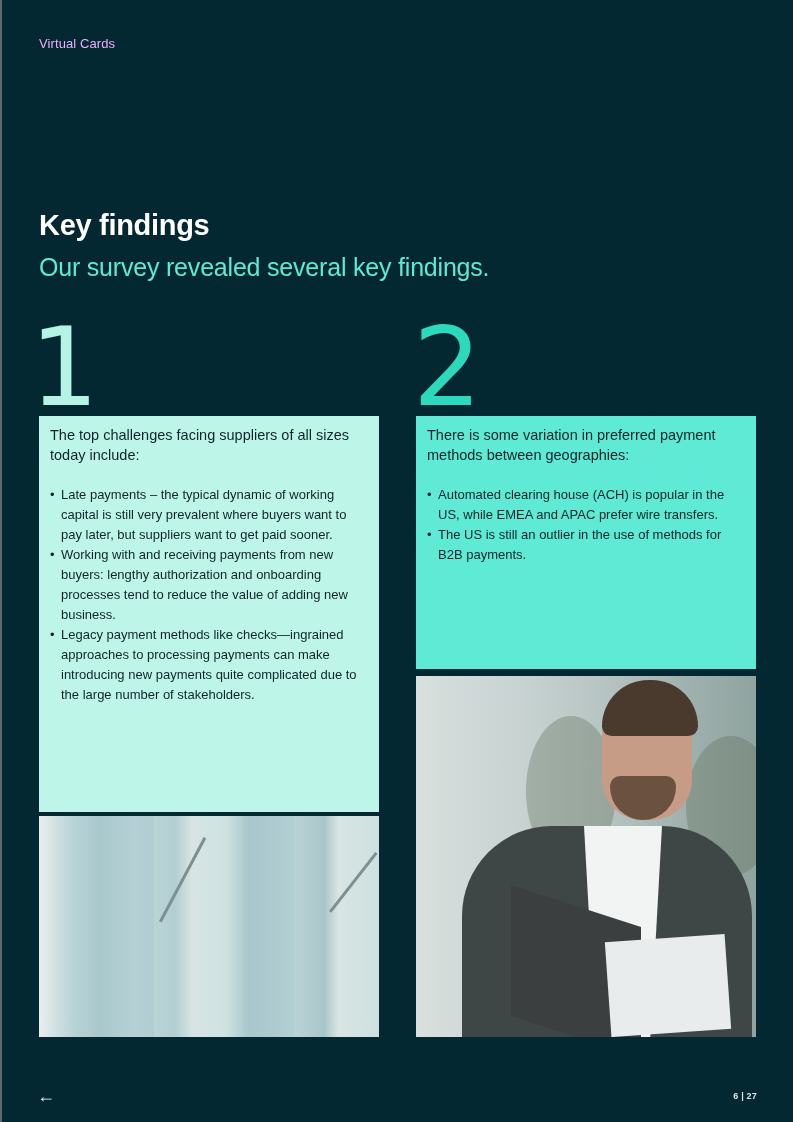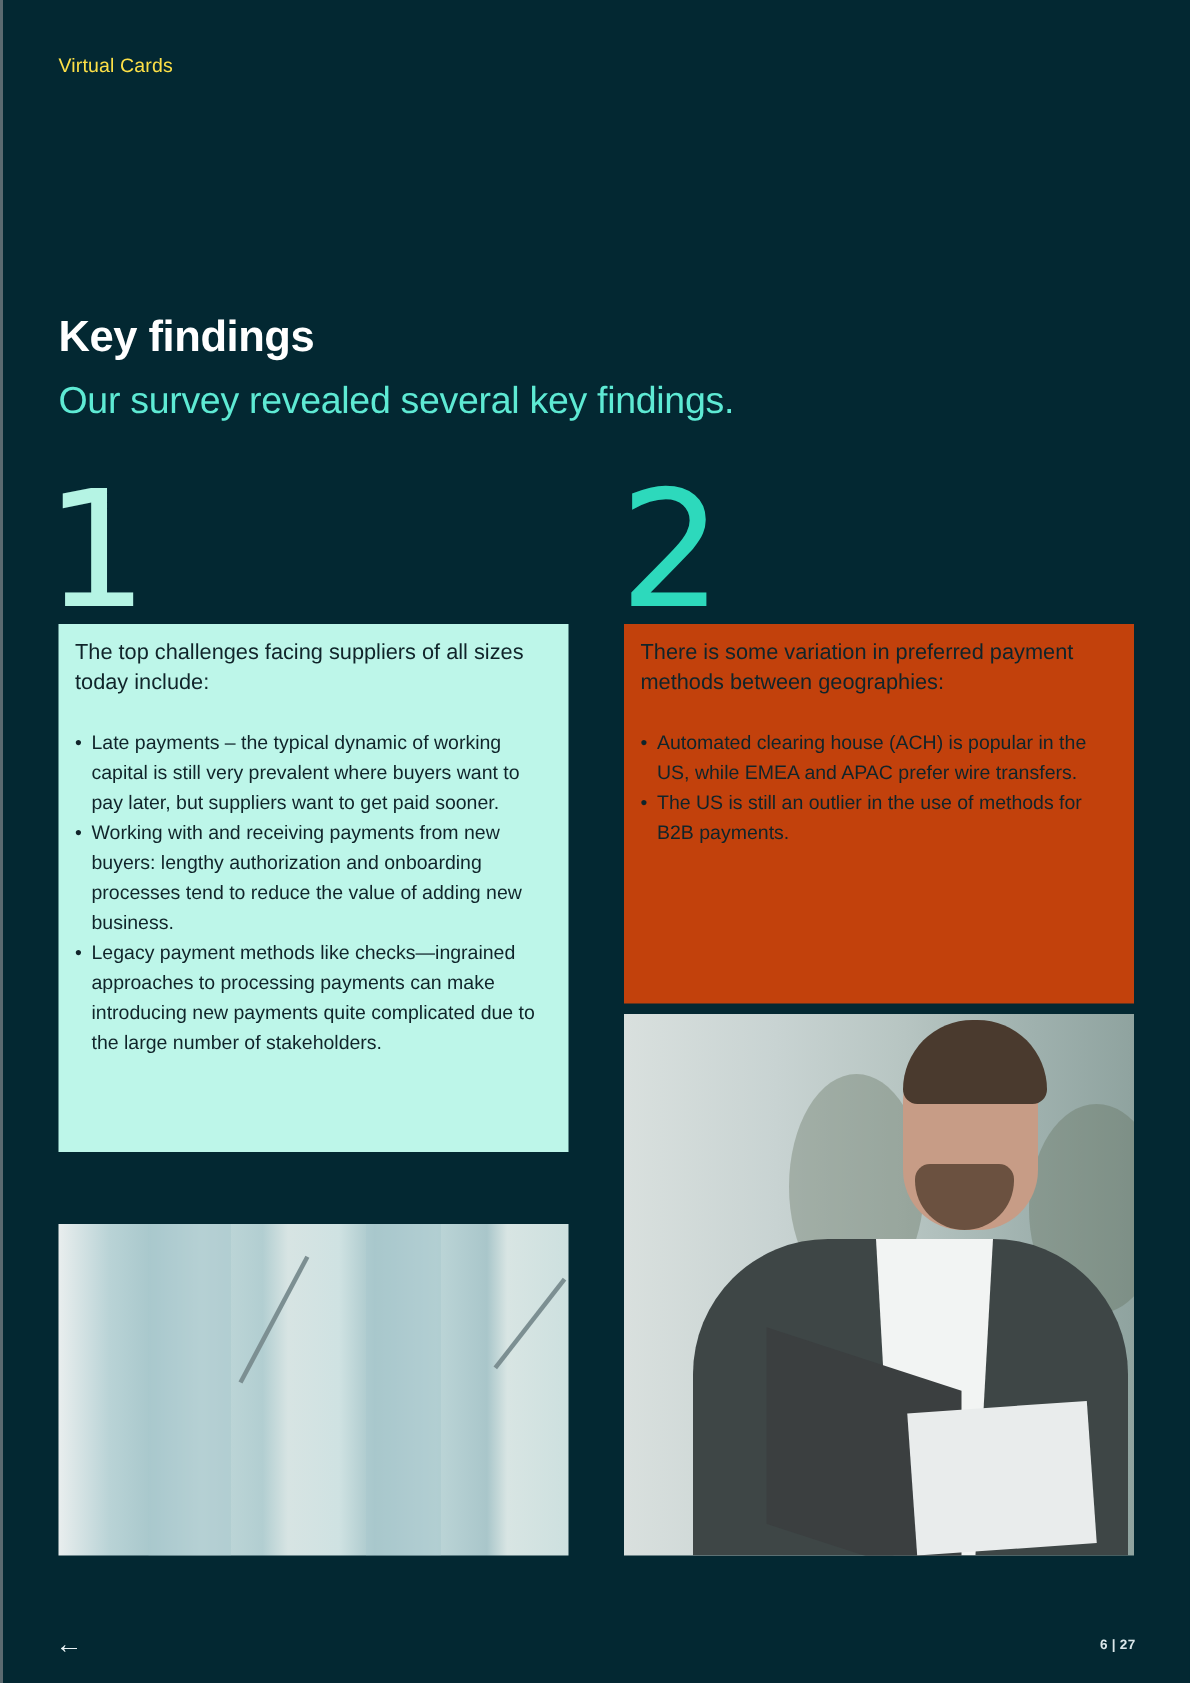--- a/index.html
+++ b/index.html
@@ -7,43 +7,43 @@
       width: 793px; height: 1122px;
       background: #032832;
       font-family: "Liberation Sans", "DejaVu Sans", sans-serif;
       position: relative;
       overflow: hidden;
       color: #ffffff;
     }
     .page-edge { position: absolute; left: 0; top: 0; width: 2px; height: 1122px; background: #5b6a70; }
     .header-label {
       position: absolute; left: 39px; top: 36px;
-      font-size: 13px; color: #fde047; letter-spacing: 0.1px;
+      font-size: 13px; color: #f0abfc; letter-spacing: 0.1px;
     }
     .section-title {
       position: absolute; left: 39px; top: 209px;
       font-size: 29px; font-weight: bold; color: #ffffff; letter-spacing: -0.3px;
     }
     .section-subtitle {
       position: absolute; left: 39px; top: 253px;
       font-size: 25px; color: #5eead4; letter-spacing: -0.2px;
     }
     .big-number {
       position: absolute; top: 318px;
       font-size: 108px; line-height: 100px; font-weight: normal;
       font-family: "DejaVu Sans", sans-serif; letter-spacing: -4px;
     }
     .num-1 { left: 30px; color: #b5f4e4; }
     .num-2 { left: 413px; color: #2dd9bc; }
     .card {
       position: absolute; box-sizing: border-box;
       padding: 9px 11px 0 11px; color: #10242a;
     }
-    .card-1 { left: 39px; top: 416px; width: 340px; height: 352px; background: #bdf6e9; }
-    .card-2 { left: 416px; top: 416px; width: 340px; height: 253px; background: #c2410c; }
+    .card-1 { left: 39px; top: 416px; width: 340px; height: 396px; background: #bdf6e9; }
+    .card-2 { left: 416px; top: 416px; width: 340px; height: 253px; background: #5eead4; }
     .card-intro { font-size: 14.5px; line-height: 20px; margin: 0 0 20px 0; }
     .card ul { list-style: none; margin: 0; padding: 0; }
     .card li {
       position: relative; padding-left: 11px;
       font-size: 13px; line-height: 20px;
     }
     .card li::before {
       content: "•"; position: absolute; left: 0; top: 0;
     }
     .photo { position: absolute; overflow: hidden; }

